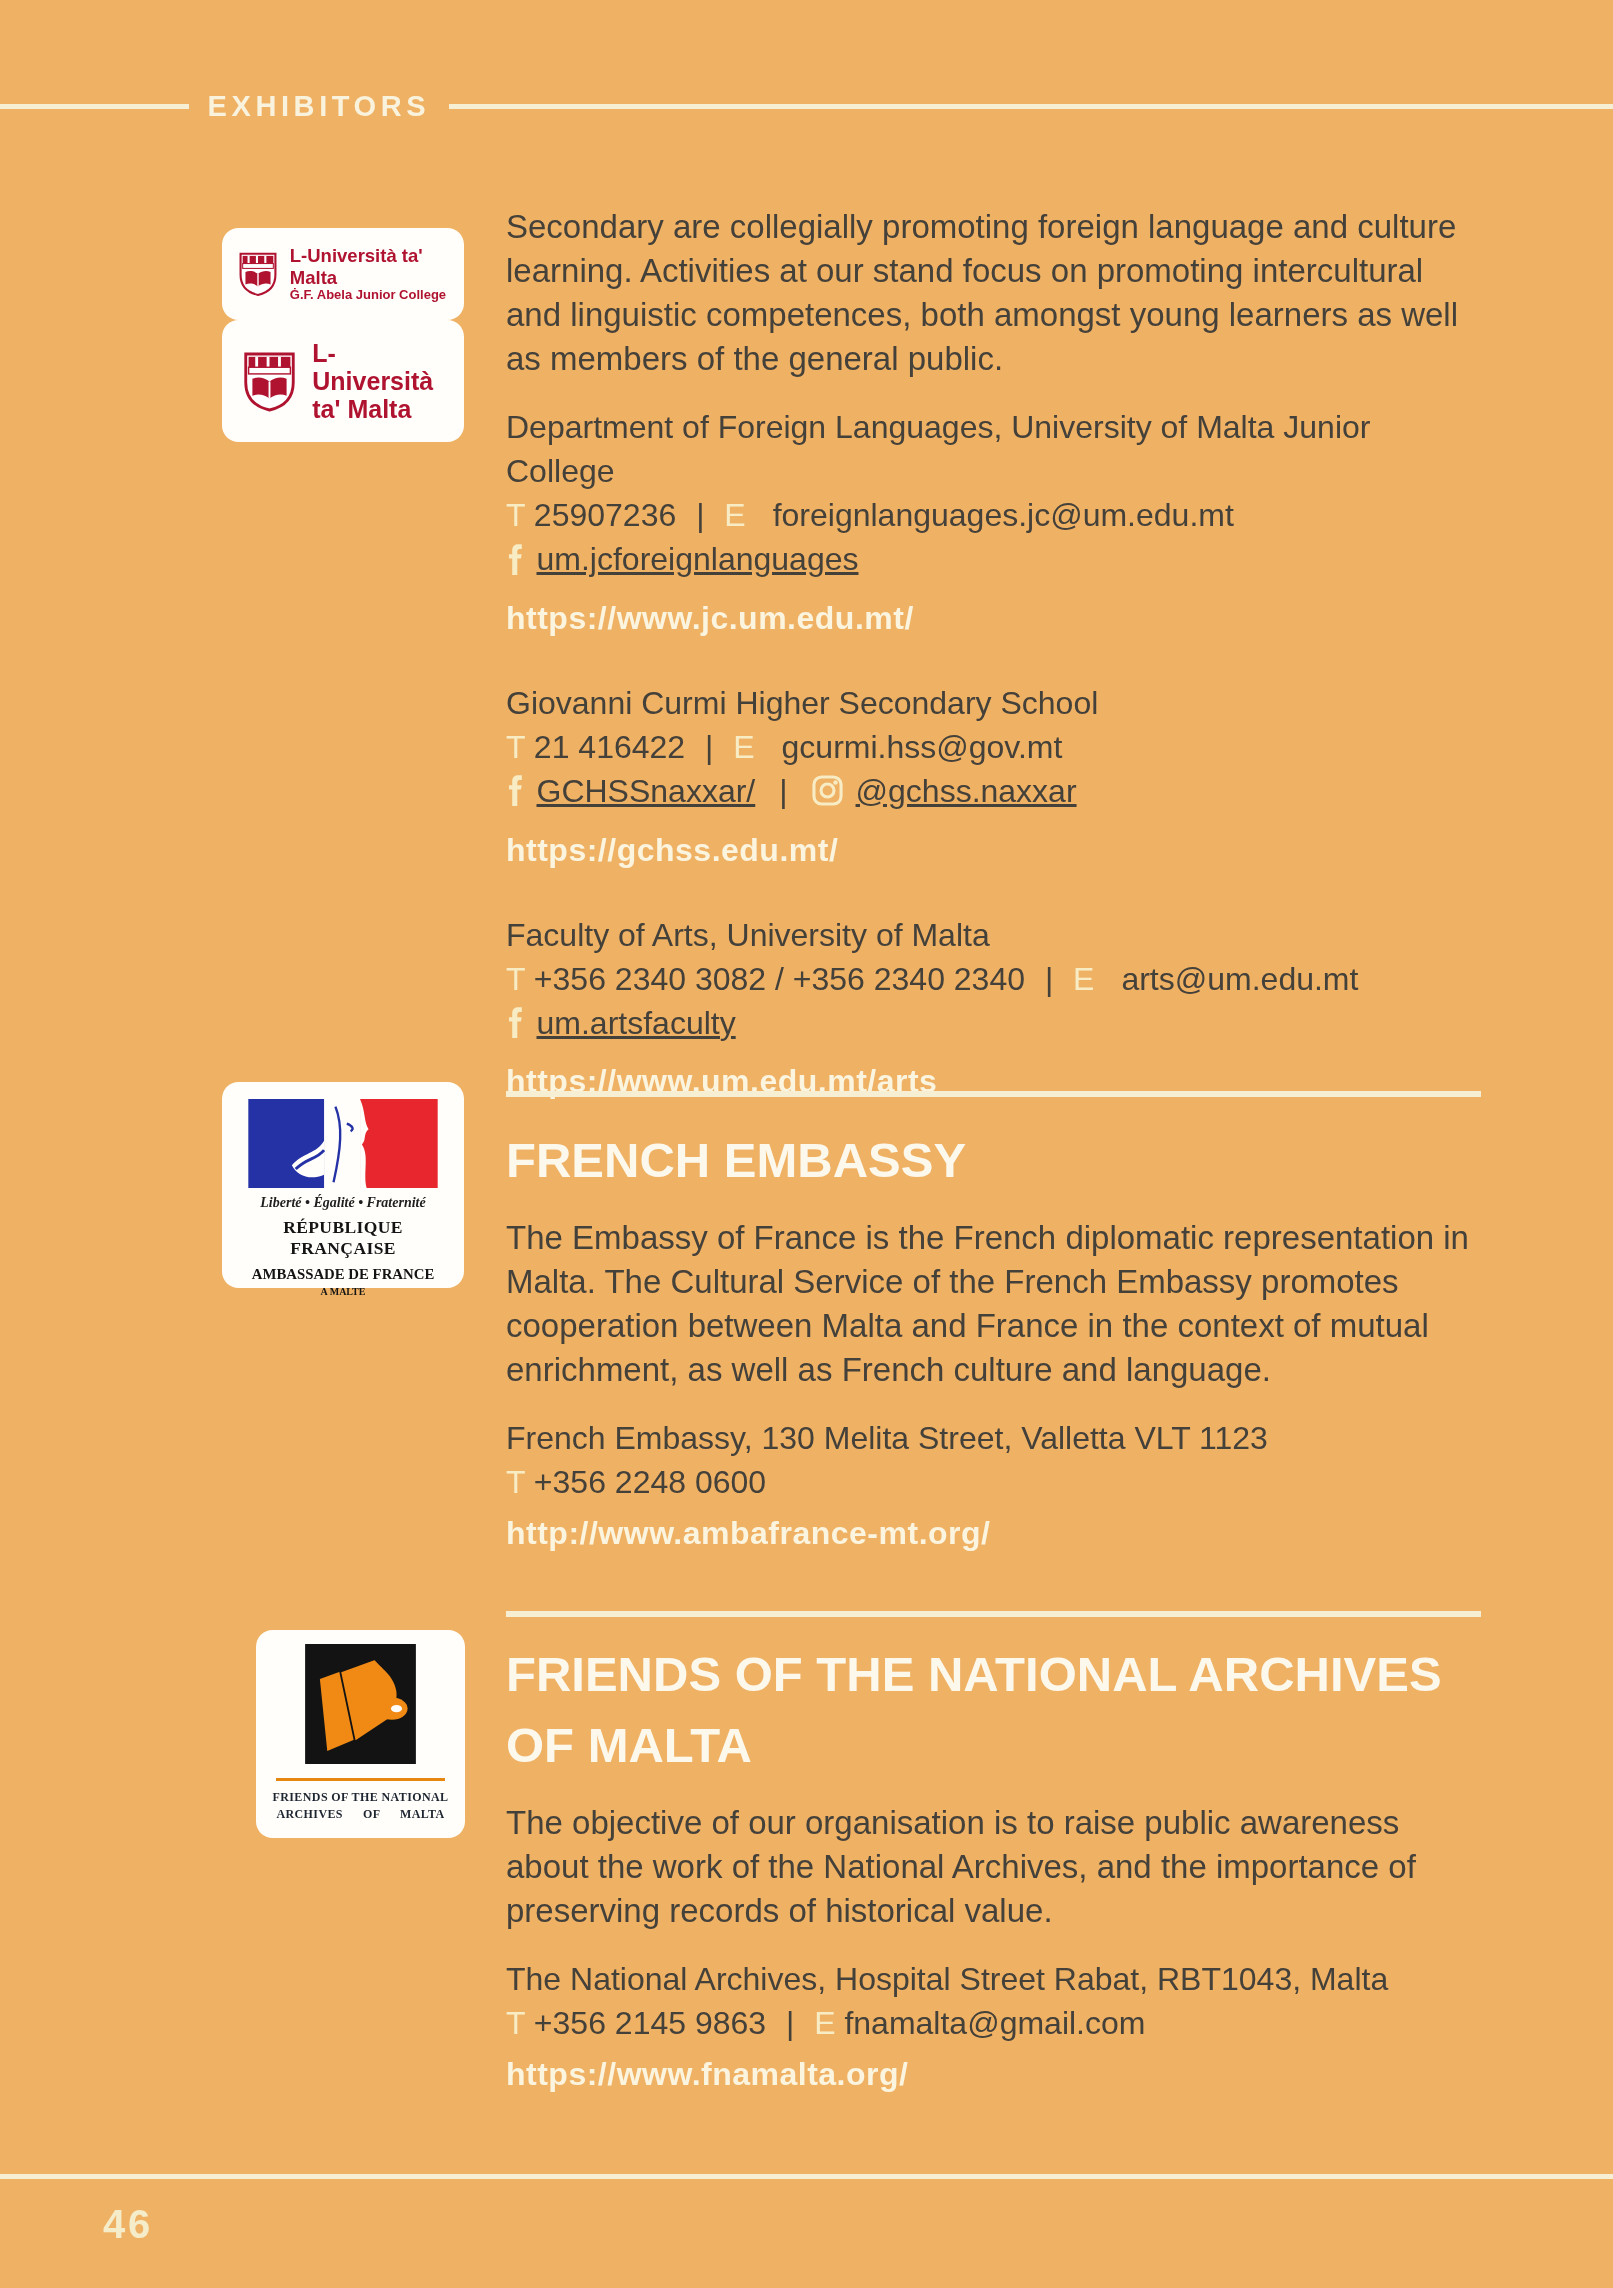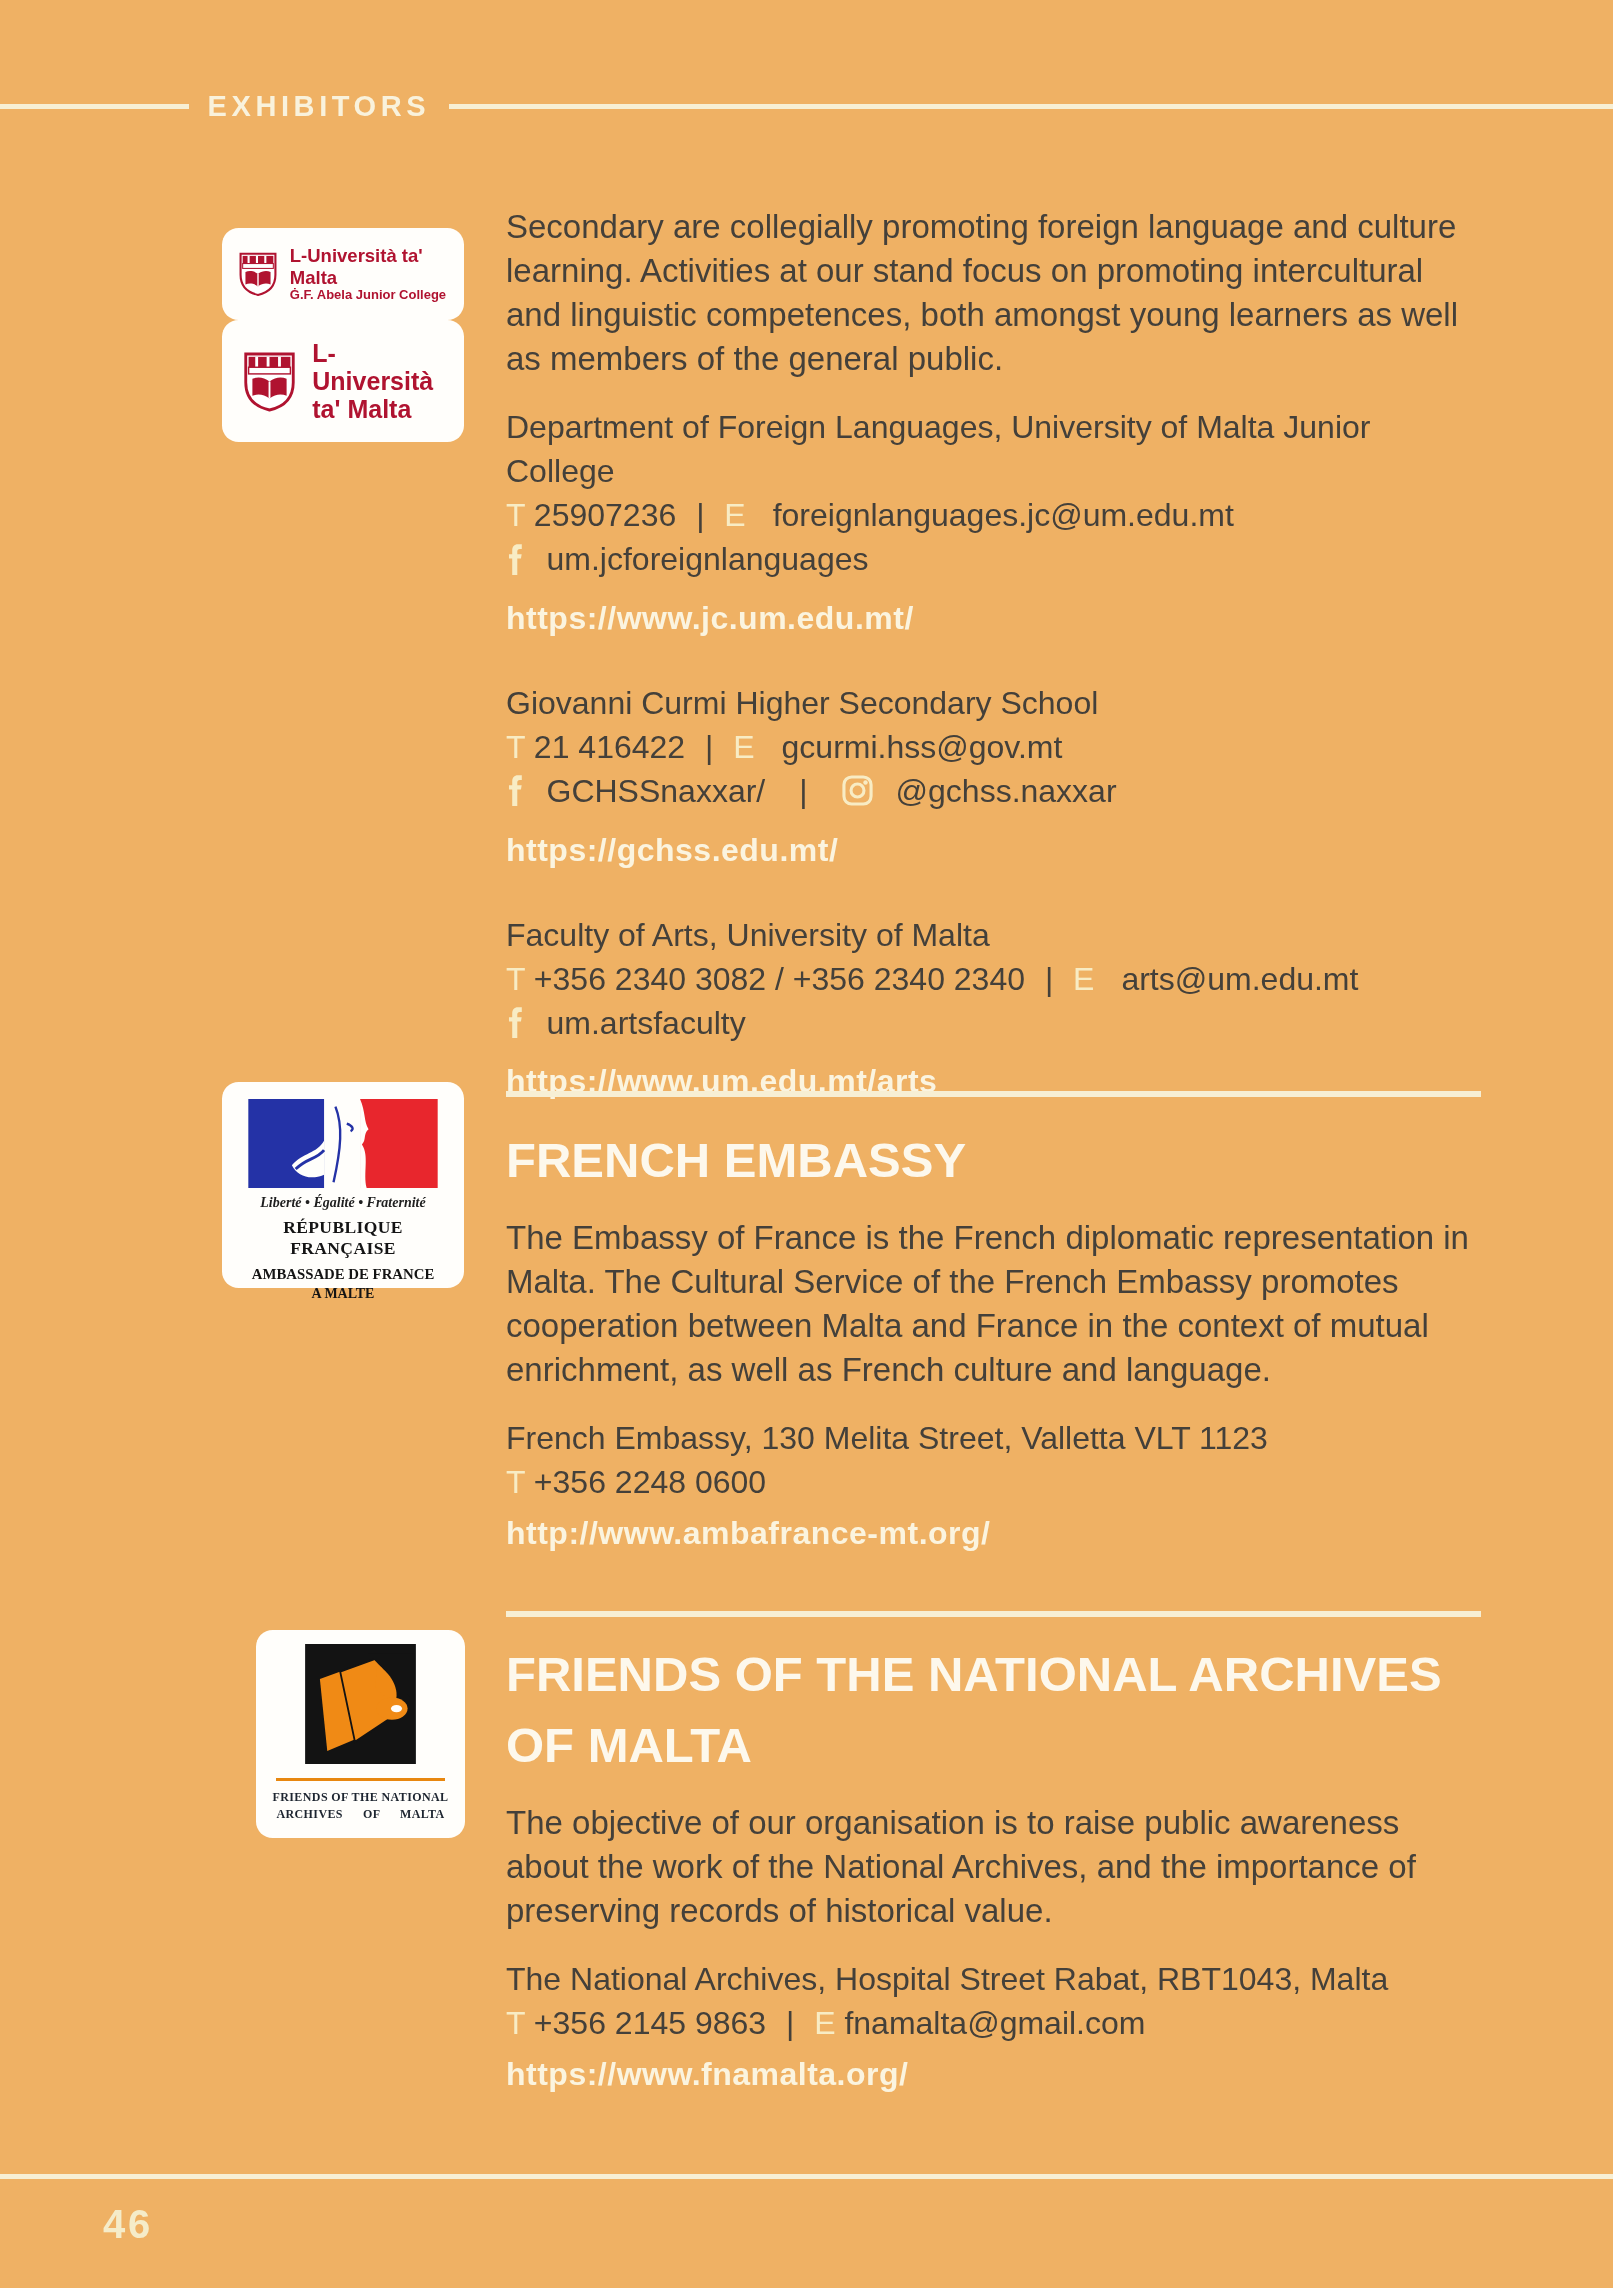--- a/index.html
+++ b/index.html
@@ -33,38 +33,38 @@
   }
 
   .para { font-size:33px; line-height:44px; color:#44403A; margin:0 0 24px; }
 
   .contact { font-size:32px; line-height:44px; color:#44403A; }
   .contact + .contact { margin-top:41px; }
   .c-name { }
   .lbl { color:#F8ECC4; }
   .pipe { color:#44403A; padding:0 11px; }
   .sp { display:inline-block; width:9.2px; }
-  .social-row { display:flex; align-items:center; gap:23px; }
+  .social-row { display:flex; align-items:center; gap:13px;text-decoration:underline; }
   .url { font-size:32px; font-weight:bold; color:#FBF4DF; margin-top:14.8px; letter-spacing:0.5px; }
 
   
   .card { background:#FFFEFB; border-radius:16.6px; }
   .card-um1 { height:122px; display:flex; align-items:center; padding:0 18.5px; gap:14.8px; box-sizing:border-box; }
   .um-wordmark { color:#B01330; font-weight:bold; font-size:25px; line-height:1.12; }
   .card-um2 { height:92px; margin-top:23px; display:flex; align-items:center; padding:0 14.8px; gap:11px; box-sizing:border-box; }
   .um2-wordmark { color:#B01330; font-weight:bold; line-height:1.15; }
   .um2-line1 { font-size:18.5px; }
   .um2-line2 { font-size:13px; }
 
   .card-fr { height:206px; box-sizing:border-box; padding:16.6px 11px 9.2px; text-align:center; }
   .fr-flag { display:block; margin:0 auto 7.4px; }
   .fr-motto { font-family:"Liberation Serif", serif; font-style:italic; font-weight:bold; font-size:14px; color:#1F1F1F; }
   .fr-line1 { font-family:"Liberation Serif", serif; font-weight:bold; font-size:17.5px; color:#141414; margin-top:6.5px; letter-spacing:0.4px; }
   .fr-line2 { font-family:"Liberation Serif", serif; font-weight:bold; font-size:14.8px; color:#141414; margin-top:6.5px; }
-  .fr-line3 { font-family:"Liberation Serif", serif; font-weight:bold; font-size:14px; color:#141414; margin-top:2.8px; }
+  .fr-line3 { font-family:"Liberation Serif", serif; font-weight:bold; font-size:10px; color:#141414; margin-top:2.8px; }
 
   .card-fnam { width:209px; margin-left:34px; margin-top:18.5px; height:208px; box-sizing:border-box; padding:14.8px 7.4px 7.4px; text-align:center; }
   .fnam-rule { height:2.8px; background:#E8870F; margin:11px 13px 8.3px; }
   .fnam-text { font-family:"Liberation Serif", serif; font-weight:bold; color:#1D2530; font-size:12px; line-height:1.4; letter-spacing:0.4px; }
   .fnam-line2 { word-spacing:16.6px; }
 
   
   .footer-rule { position:absolute; left:0; right:0; top:2174px; height:4.6px; background:#F7EFD4; }
   .page-num { position:absolute; left:103px; top:2202px; font-size:40px; font-weight:bold; letter-spacing:2.8px; color:#F5ECC9; }
 

